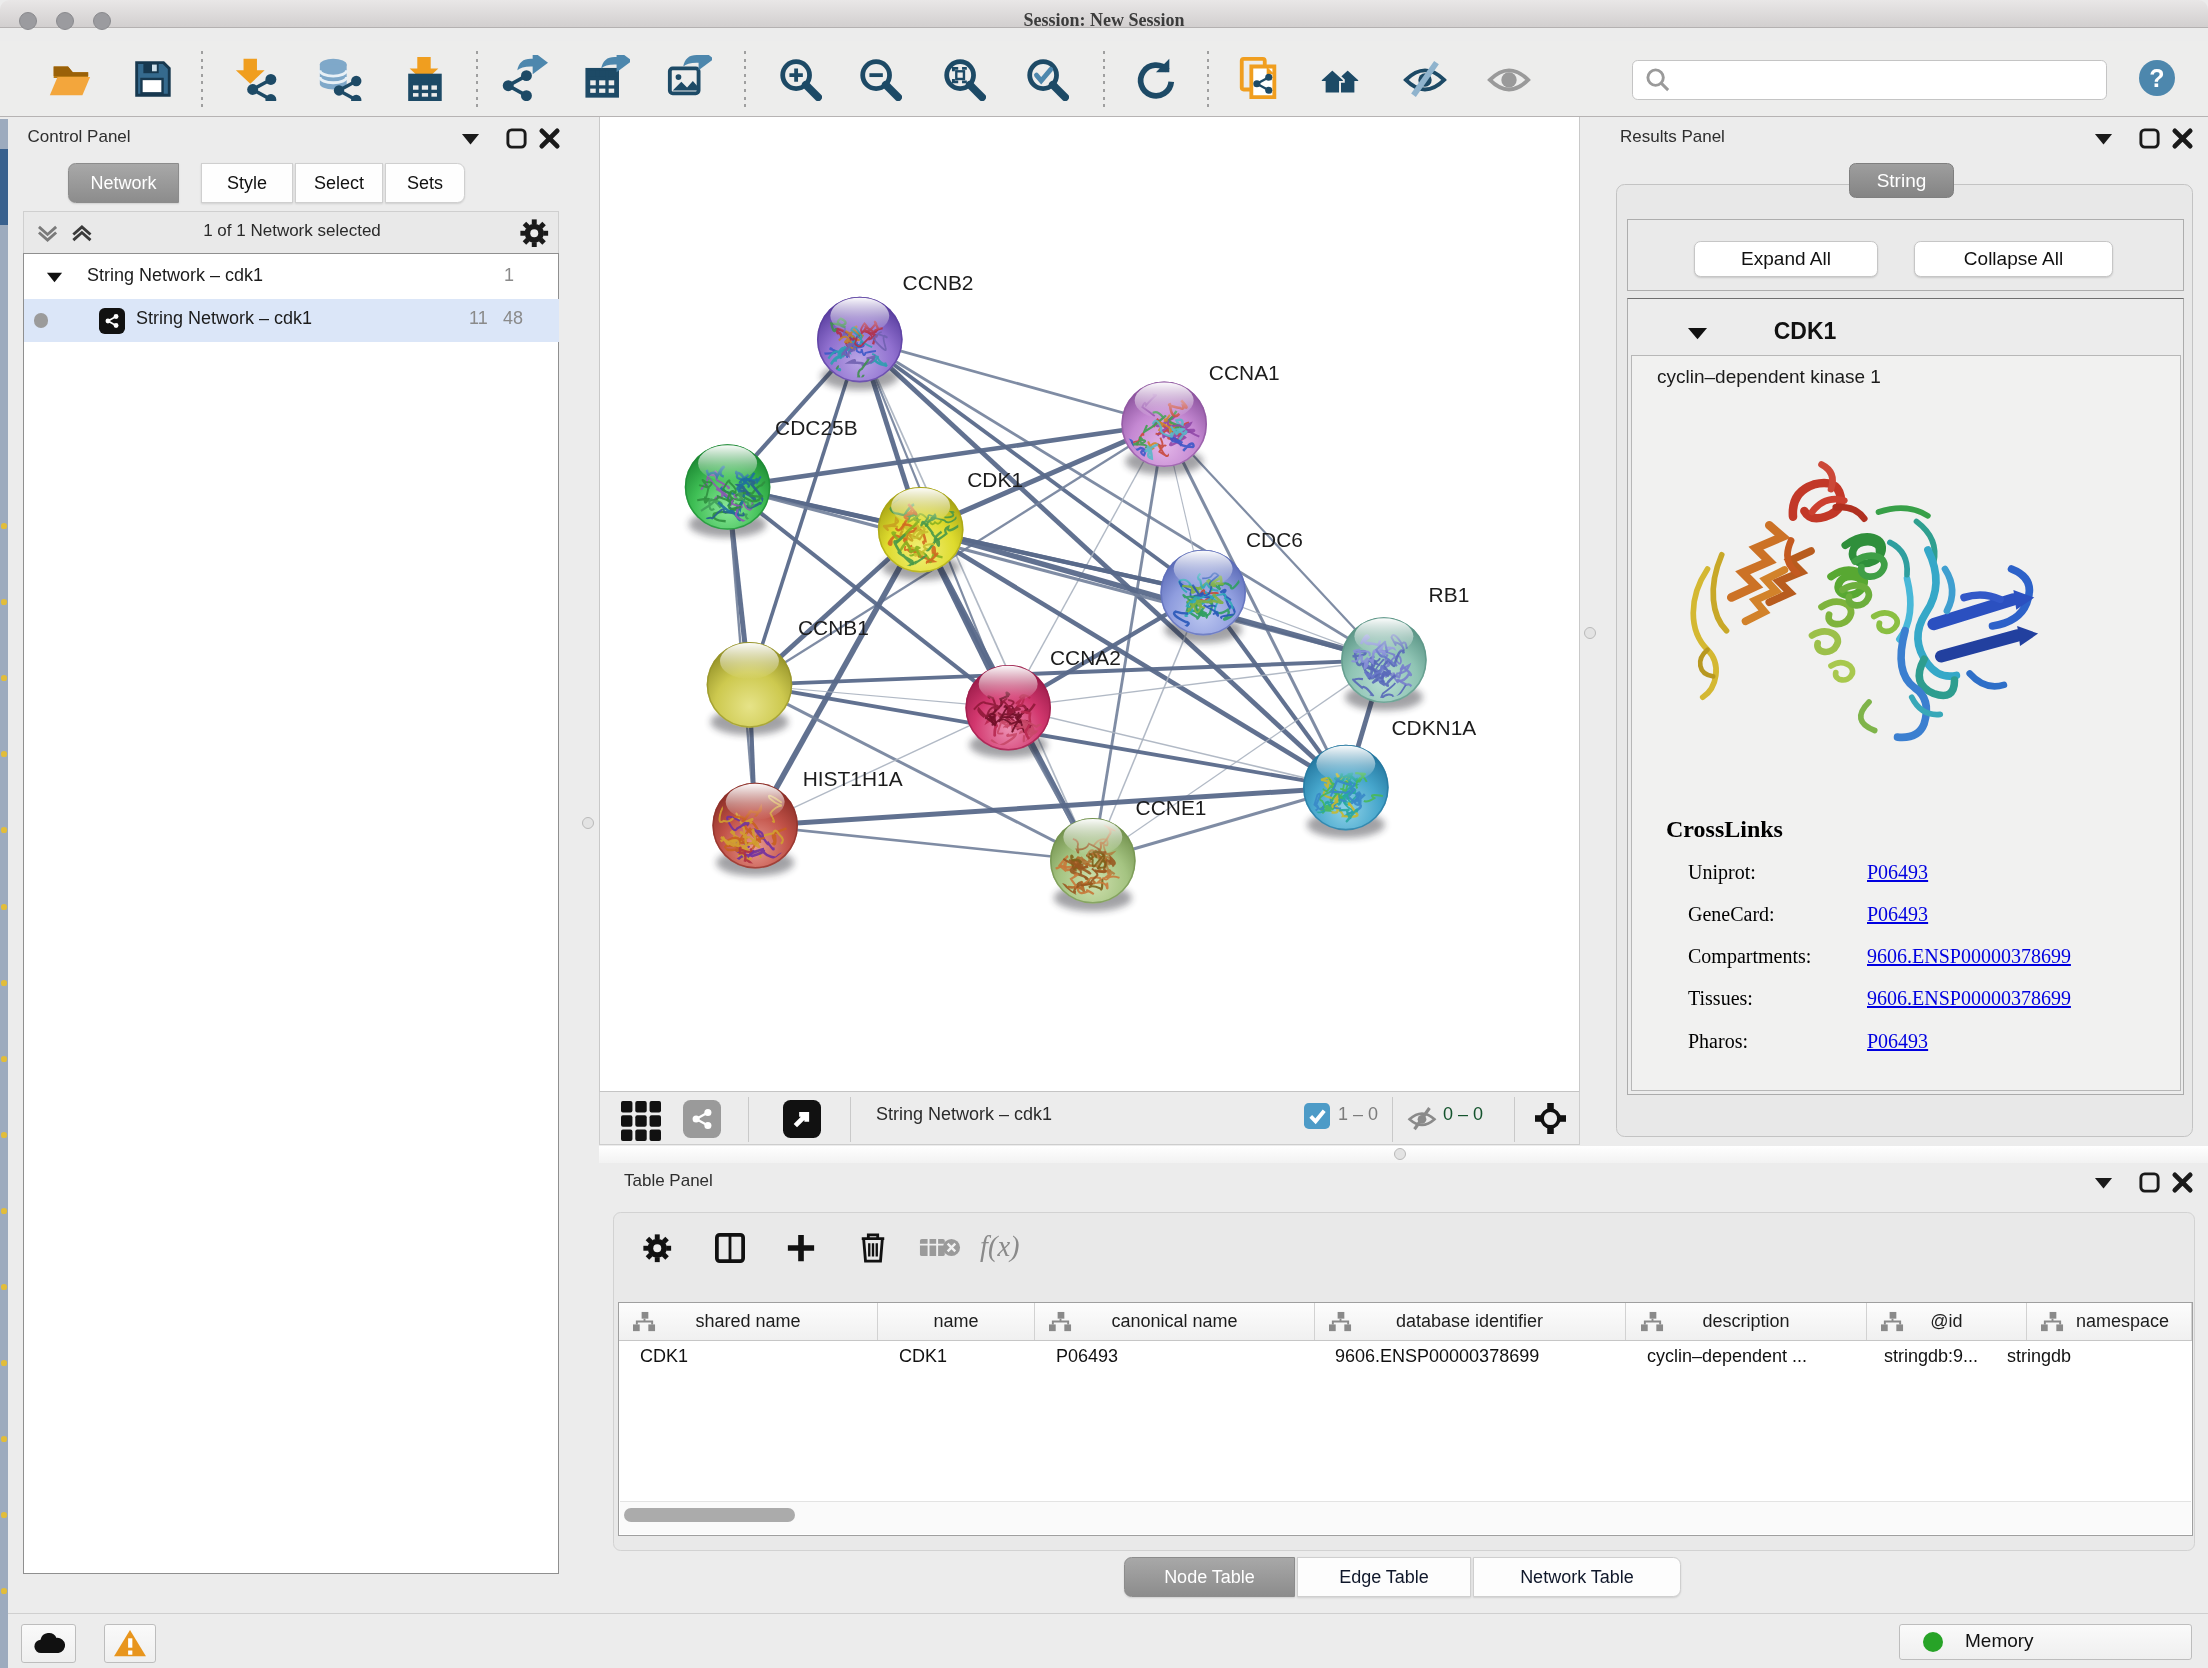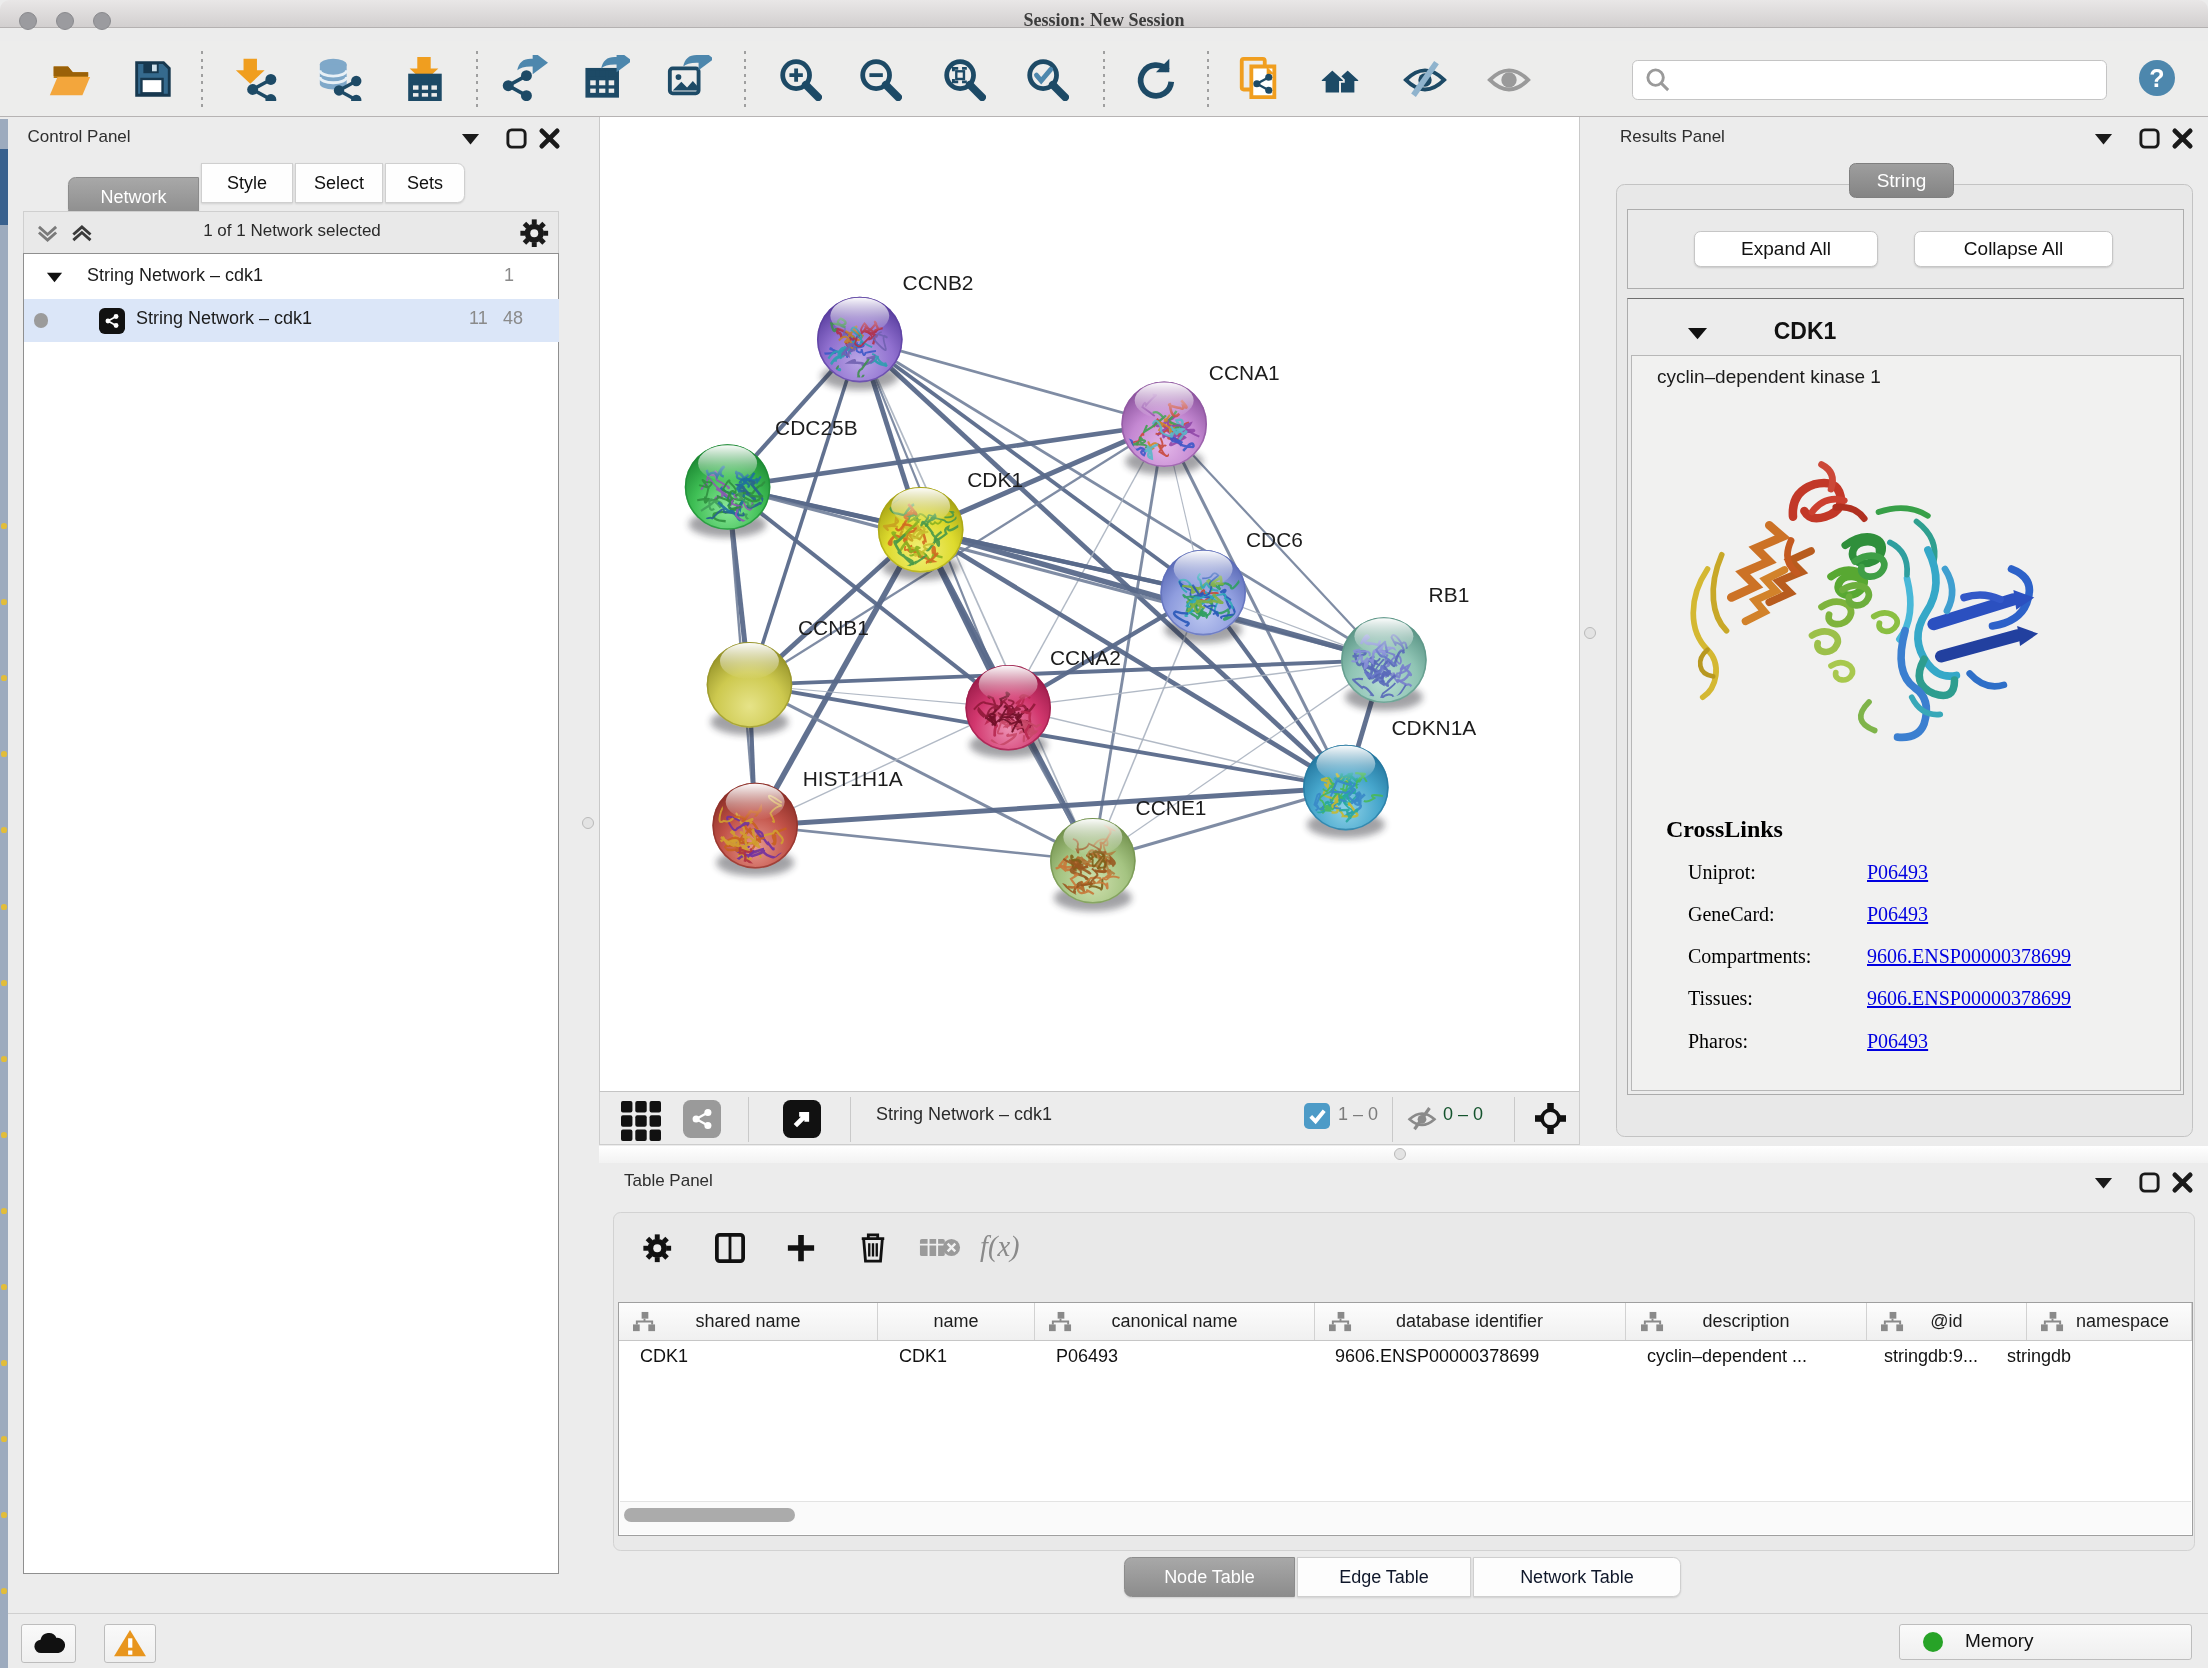--- a/index.html
+++ b/index.html
@@ -39,21 +39,21 @@
 .hsplit{position:absolute;left:599px;top:1146px;width:1609px;height:17px;
   background:linear-gradient(#ffffff,#f2f2f2);}
 .knob{position:absolute;width:12.4px;height:12.4px;border-radius:50%;background:#e3e3e3;
   border:1px solid #b9b9b9;}
 
 .rp-outer{position:absolute;left:1616px;top:184px;width:577px;height:953px;
   background:#e8e8e8;border:1px solid #c3c3c3;border-radius:8.6px;}
 .rp-tab{position:absolute;left:1849px;top:163px;width:105px;height:35px;
   background:linear-gradient(#9e9e9e,#848484);border:1px solid #7f7f7f;border-radius:6.7px;
   color:#fff;font-size:19px;text-align:center;line-height:33px;}
-.rp-box1{position:absolute;left:1627px;top:209px;width:557px;height:80px;
+.rp-box1{position:absolute;left:1627px;top:219px;width:557px;height:72px;
   background:#eaeaea;border:1px solid #adadad;}
 .rbtn{position:absolute;top:21px;height:36px;background:#fff;border:1px solid #c6c6c6;
   border-radius:6.7px;font-size:19px;color:#111;text-align:center;line-height:34px;
   box-shadow:0 1px 1.9px rgba(0,0,0,.15);}
 .rp-box2{position:absolute;left:1627px;top:298px;width:557px;height:797px;
   background:#ececec;border:1px solid #ababab;border-top:1.9px solid #6e6e6e;}
 .rp-inner{position:absolute;left:1631px;top:355px;width:550px;height:736px;
   background:#f1f1f0;border:1px solid #b7b7b7;}
 .serif{font-family:"Liberation Serif",serif;}
 .xlink{color:#0000e0;text-decoration:underline;}
@@ -207,21 +207,21 @@
     <svg class="abs" style="left:461px;top:133px" width="19" height="12.4" viewBox="0 0 20 13">
       <path d="M1,1 h18 l-9,11 z" fill="#1a1a1a"></path>
     </svg>
     <svg class="abs" style="left:505px;top:127px" width="23" height="23" viewBox="0 0 24 24">
       <rect x="3" y="3" width="18" height="18" rx="4" fill="none" stroke="#1a1a1a" stroke-width="3"></rect>
     </svg>
     <svg class="abs" style="left:538px;top:127px" width="23" height="23" viewBox="0 0 24 24">
       <path d="M4,4 L20,20 M20,4 L4,20" stroke="#1a1a1a" stroke-width="5" stroke-linecap="round"></path>
     </svg>
     <div class="cp-tabs">
-      <div class="tabseg tabsel" style="left:0px;width:131px;border-radius:7.6px 0 0 7.6px;margin-top:14px;">Network</div>
+      <div class="tabseg tabsel" style="left:0px;width:111px;border-radius:7.6px 0 0 7.6px;">Network</div>
       <div class="tabseg" style="left:133px;width:92px;">Style</div>
       <div class="tabseg" style="left:227px;width:88px;">Select</div>
       <div class="tabseg" style="left:317px;width:80px;border-radius:0 7.6px 7.6px 0;">Sets</div>
     </div>
     <div class="cp-bar">
       <svg class="abs" style="left:13.3px;top:10.5px" width="86" height="21" viewBox="0 0 90 22">
         <path d="M2,4 l9,8 l9,-8 M2,10 l9,8 l9,-8" stroke="#7a7a7a" stroke-width="3" fill="none"></path>
         <path d="M38,12 l9,-8 l9,8 M38,18 l9,-8 l9,8" stroke="#3a3a3a" stroke-width="3" fill="none"></path>
       </svg>
       <div class="abs" style="left:0;width:536px;text-align:center;top:8.6px;font-size:17px;color:#2b2b2b;">1 of 1 Network selected</div>

